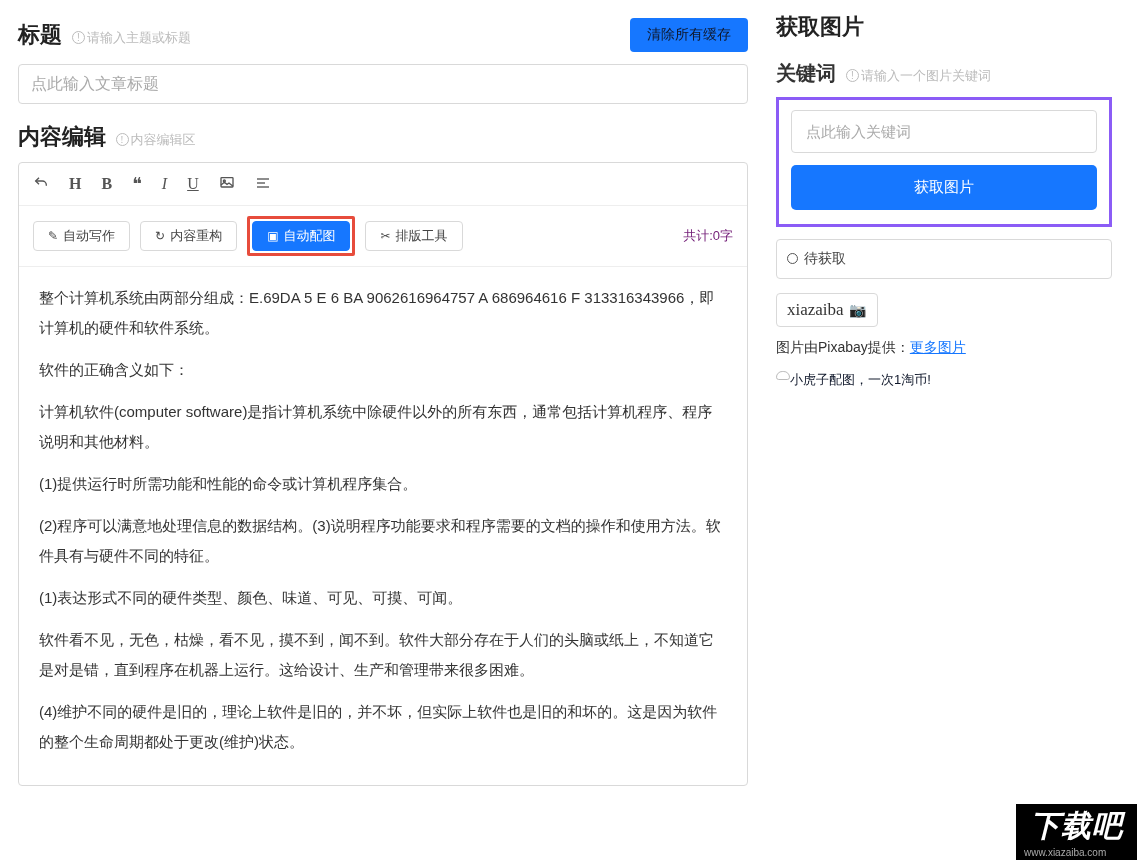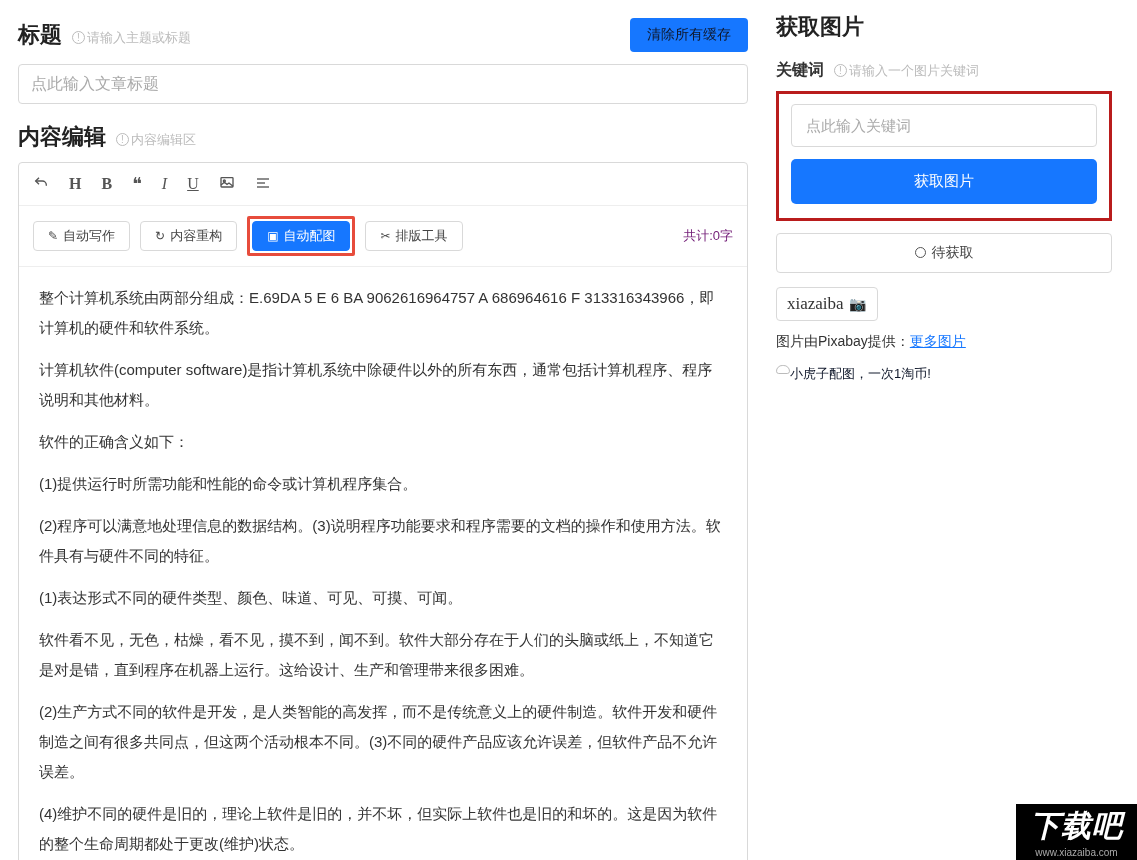--- a/index.html
+++ b/index.html
@@ -34,36 +34,36 @@
 .word-count { margin-left: auto; font-size: 13px; color: #701a75; }
 
 .highlight-box { border: 3px solid #e74c3c; padding: 2px; border-radius: 2px; }
 
 .editor-content { padding: 16px 20px; font-size: 15px; line-height: 2; color: #333; }
 .editor-content p { margin-bottom: 12px; }
 
 .keyword-input { width: 100%; padding: 12px 14px; border: 1px solid #d9d9d9; border-radius: 4px; font-size: 15px; margin-bottom: 12px; }
 .keyword-input::placeholder { color: #aaa; }
 
-.side-highlight { border: 3px solid #b91c1c; padding: 10px 12px 14px; margin-top: 10px; margin-bottom: 12px; }
+.side-highlight { border: 3px solid #8b5cf6; padding: 10px 12px 14px; margin-top: 10px; margin-bottom: 12px; }
 
-.pending-btn { width: 100%; padding: 10px; border: 1px solid #d9d9d9; border-radius: 4px; background: #fff; text-align: center; color: #444; font-size: 14px; margin-bottom: 14px; }
+.pending-btn { width: 100%; padding: 10px; border: 1px solid #d9d9d9; border-radius: 4px; background: #fff; text-align: left; color: #444; font-size: 14px; margin-bottom: 14px; }
 .pending-btn .circ { display: inline-block; width: 11px; height: 11px; border: 1.5px solid #555; border-radius: 50%; margin-right: 6px; vertical-align: -1px; }
 
 .pixabay-badge { display: inline-block; padding: 6px 10px; border: 1px solid #d9d9d9; border-radius: 4px; font-family: Georgia, serif; font-size: 17px; color: #333; margin-bottom: 12px; }
 .pixabay-badge .cam { font-size: 14px; margin-left: 2px; }
 
 .credit-line { font-size: 14px; color: #333; margin-bottom: 14px; }
 .credit-line a { color: #1677ff; text-decoration: underline; text-align: center; }
 
 .note-line { font-size: 13px; color: #0f172a; display: flex; }
 .cloud-ic { width: 14px; height: 9px; border: 1.5px solid #bbb; border-radius: 9px 9px 4px 4px; position: relative; display: inline-block; }
 .wm-wrap { position: absolute; right: 0; bottom: 0; }
 .wm-main { background: #000; color: #fff; font-weight: bold; font-size: 30px; padding: 2px 14px 0; font-style: italic; letter-spacing: 1px; font-family: "SimHei", sans-serif; margin-top: 12px; }
-.wm-sub { background: #000; color: #aaa; font-size: 10px; text-align: center; padding: 0 8px 2px; }
+.wm-sub { background: #000; color: #aaa; font-size: 10px; text-align: left; padding: 0 8px 2px; }
 
 .svg-ic { width: 16px; height: 16px; display: inline-block; vertical-align: -2px; }
 </style>
 </head>
 <body>
 
 <div class="container">
   <div class="main-col">
     
     <div class="section-header">
@@ -71,21 +71,21 @@
         <span class="section-title">标题</span>
         <span class="section-hint">
           <span class="hint-icon">!</span><span>请输入主题或标题</span>
         </span>
       </div>
       <button class="btn btn-primary">清除所有缓存</button>
     </div>
     <input class="title-input" placeholder="点此输入文章标题" style="">
 
     
-    <div class="section-header" style="margin-bottom:10px;">
+    <div class="section-header" style="margin-bottom:10px;font-family:Liberation Serif, serif;">
       <div>
         <span class="section-title">内容编辑</span>
         <span class="section-hint">
           <span class="hint-icon">!</span><span>内容编辑区</span>
         </span>
       </div>
     </div>
 
     
     <div class="editor-box">
@@ -134,39 +134,38 @@
         </span>
         <button class="btn btn-tool">
           <span class="ticon">✂</span>
             <span>排版工具</span>
         </button>
         <span class="word-count">共计:0字</span>
       </div>
 
       <div class="editor-content" id="editor-content">
           <p>整个计算机系统由两部分组成：E.69DA 5 E 6 BA 9062616964757 A 686964616 F 313316343966，即计算机的硬件和软件系统。</p>
+          <p>软件的正确含义如下：</p>
           <p>计算机软件(computer software)是指计算机系统中除硬件以外的所有东西，通常包括计算机程序、程序说明和其他材料。</p>
-          <p>软件的正确含义如下：</p>
           <p>(1)提供运行时所需功能和性能的命令或计算机程序集合。</p>
           <p>(2)程序可以满意地处理信息的数据结构。(3)说明程序功能要求和程序需要的文档的操作和使用方法。软件具有与硬件不同的特征。</p>
           <p>(1)表达形式不同的硬件类型、颜色、味道、可见、可摸、可闻。</p>
           <p>软件看不见，无色，枯燥，看不见，摸不到，闻不到。软件大部分存在于人们的头脑或纸上，不知道它是对是错，直到程序在机器上运行。这给设计、生产和管理带来很多困难。</p>
-          <p>(2)生产方式不同的软件是开发，是人类智能的高发挥，而不是传统意义上的硬件制造。软件开发和硬件制造之间有很多共同点，但这两个活动根本不同。(3)不同的硬件产品应该允许误差，但软件产品不允许误差。</p>
           <p>(4)维护不同的硬件是旧的，理论上软件是旧的，并不坏，但实际上软件也是旧的和坏的。这是因为软件的整个生命周期都处于更改(维护)状态。</p>
         </div>
     </div>
   </div>
 
   <div class="side-col">
     <div class="section-header" style="margin-bottom:18px;">
       <span class="section-title">获取图片</span>
     </div>
 
     <div style="margin-bottom:4px;">
-      <span style="font-size:16px;font-weight:600;">关键词</span>
+      <span style="font-size:20px;font-weight:600;">关键词</span>
       <span class="section-hint">
         <span class="hint-icon">!</span><span>请输入一个图片关键词</span>
       </span>
     </div>
 
     <div class="side-highlight">
       <input class="keyword-input" placeholder="点此输入关键词" style="">
       <button class="btn btn-primary-lg">获取图片</button>
     </div>
 

